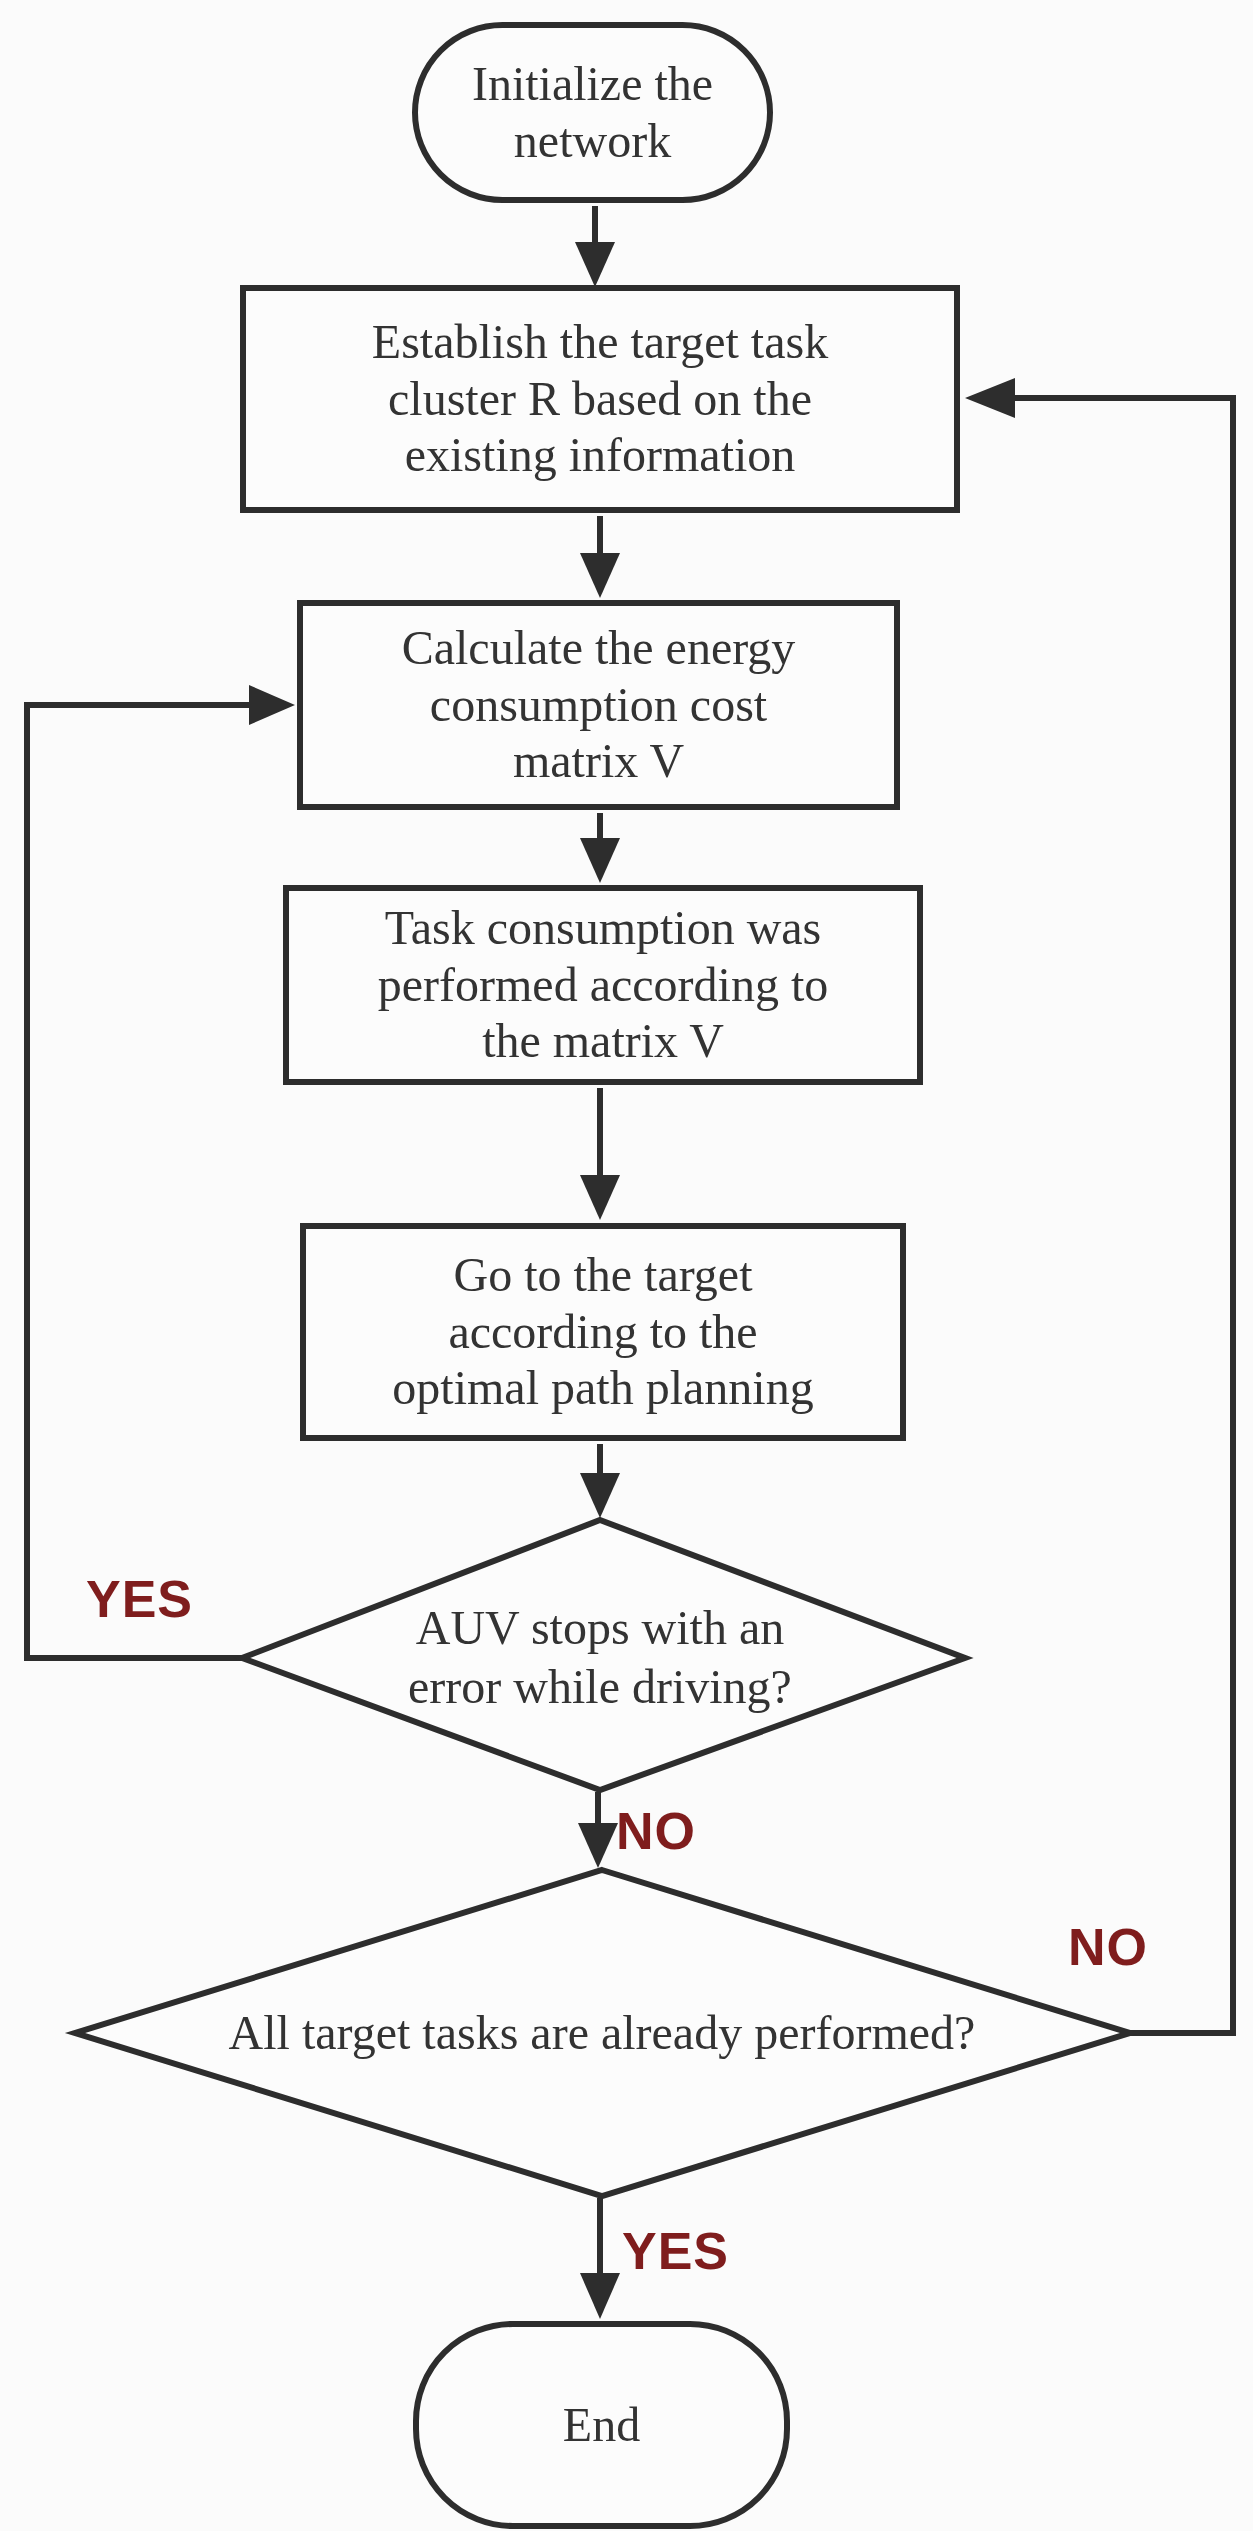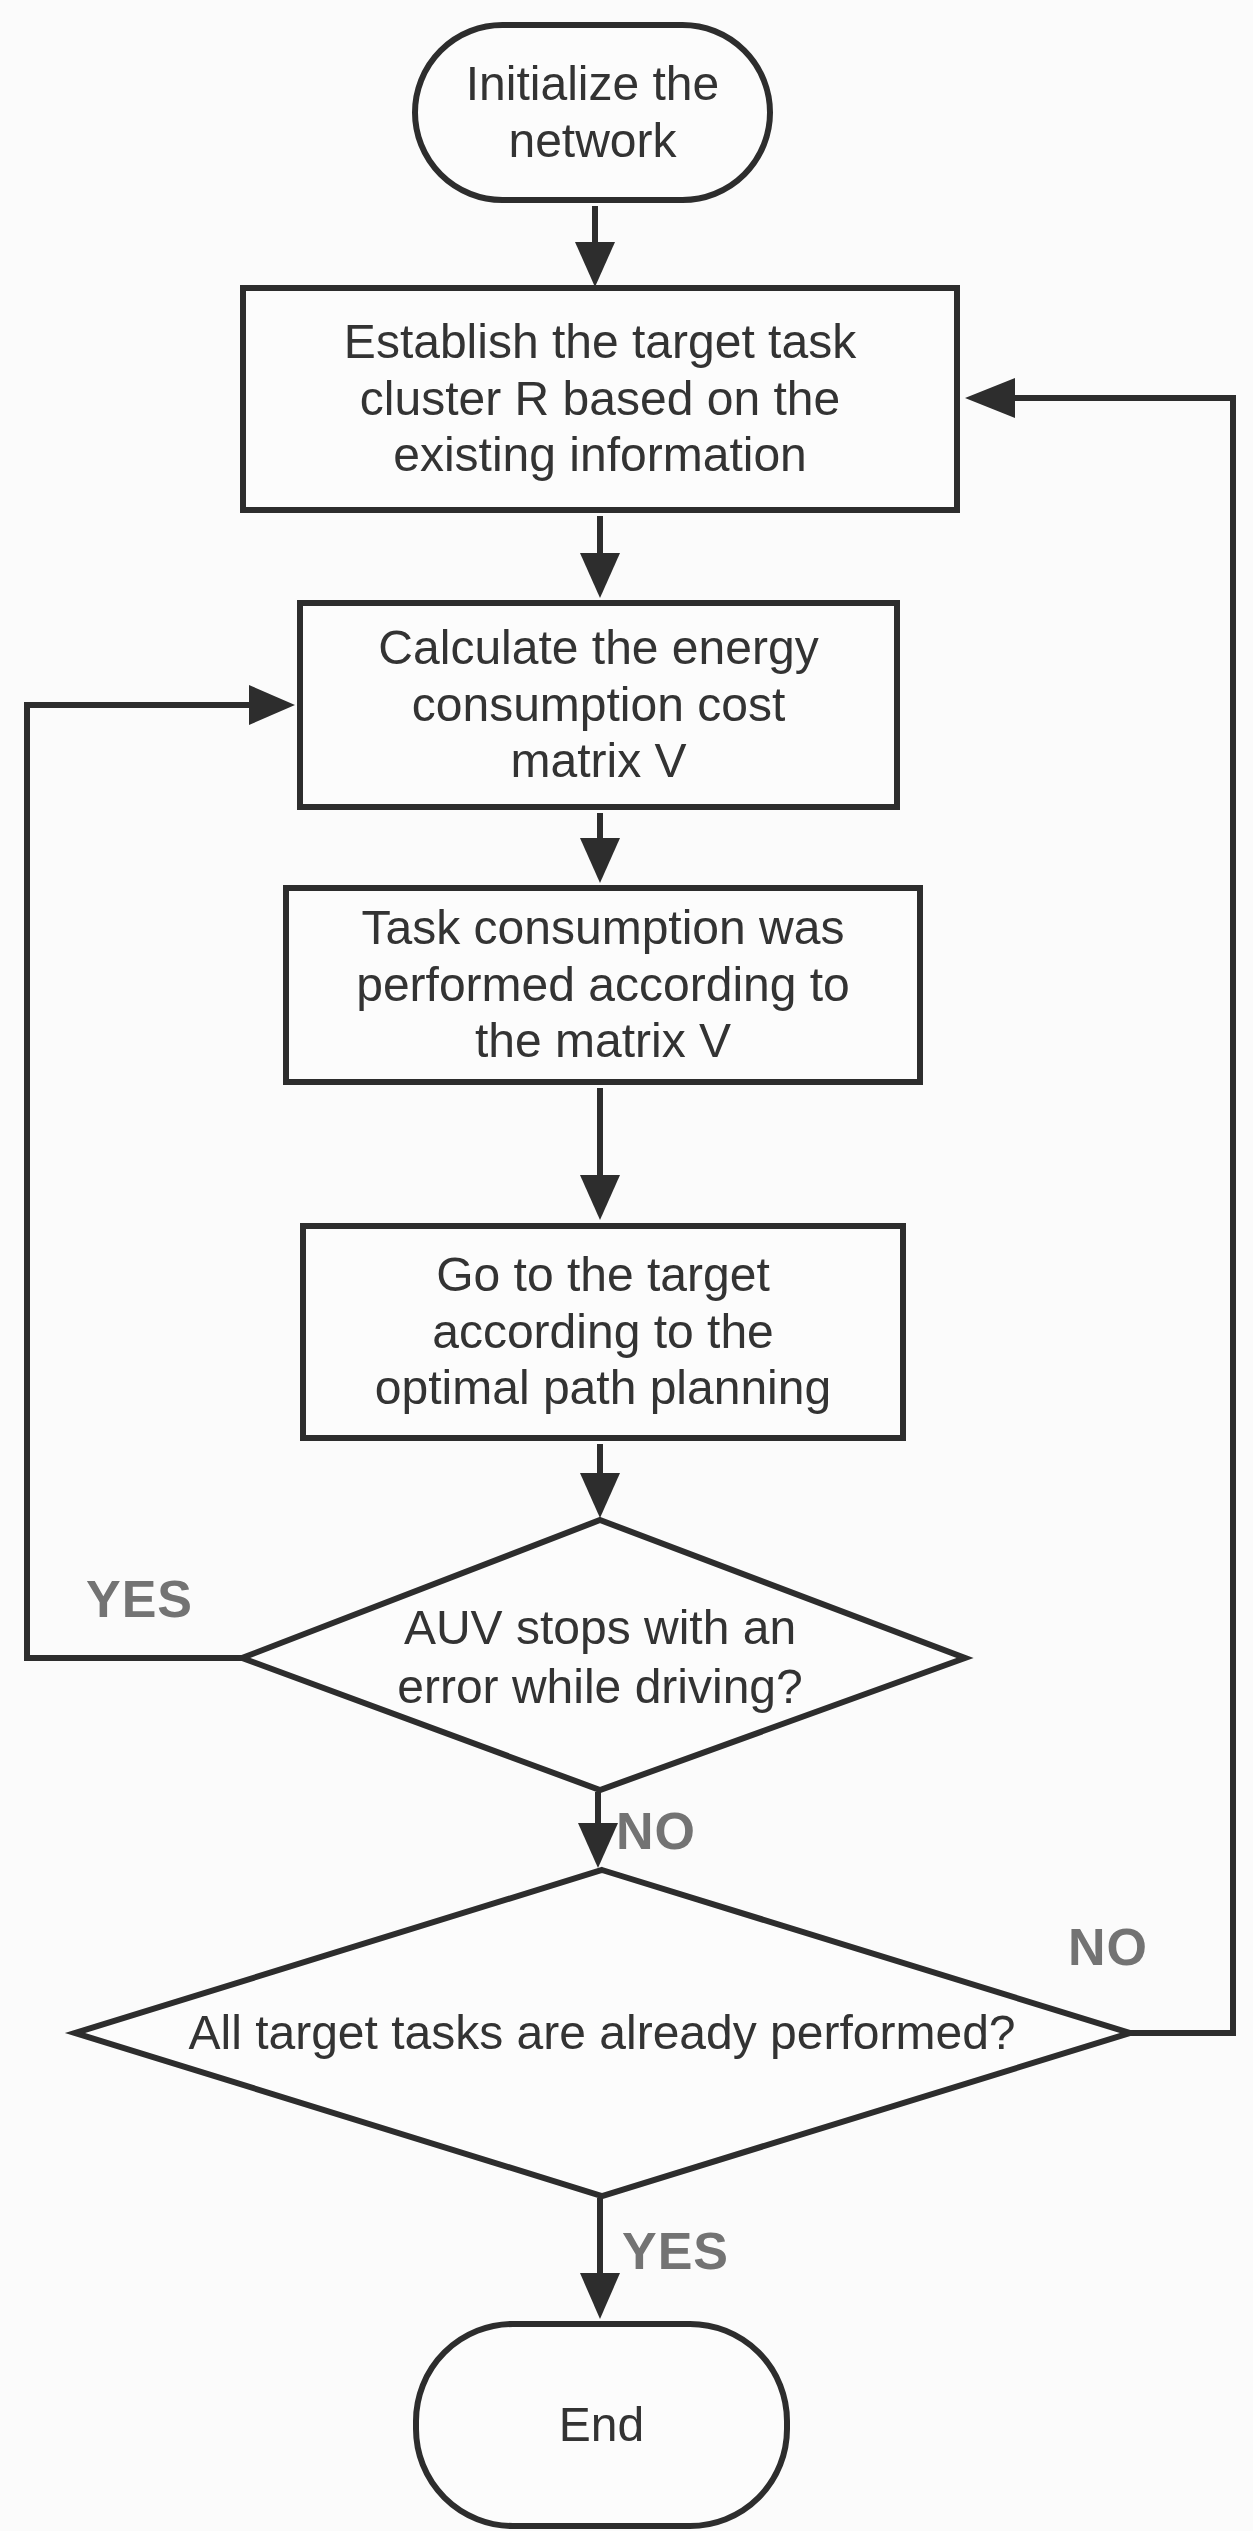--- a/index.html
+++ b/index.html
@@ -11,36 +11,36 @@
     color:#333333;
     overflow:hidden;
   }
   .wires { position:absolute; left:0; top:0; width:1253px; height:2531px; }
   .node {
     position:absolute; box-sizing:border-box;
     background:#fcfcfc; border:6px solid #2d2d2d;
     display:flex; align-items:center; justify-content:center;
     text-align:center; font-size:48px; line-height:1.18;
   }
-  .node-text { width:100%; }
+  .node-text { width:100%;font-family:Liberation Serif, serif; }
   .stadium-start { left:412px; top:22px;  width:361px; height:181px; border-radius:91px; }
   .rect-establish{ left:240px; top:285px; width:720px; height:228px; }
   .rect-calculate{ left:297px; top:600px; width:603px; height:210px; }
   .rect-assign  { left:283px; top:885px;  width:640px; height:200px; }
   .rect-go      { left:300px; top:1223px; width:606px; height:218px; }
   .stadium-end  { left:413px; top:2321px; width:377px; height:208px; border-radius:100px; }
   .diamond-label {
     position:absolute; display:flex; align-items:center; justify-content:flex-start;
     text-align:center; font-size:48px; line-height:1.22; background:transparent;
   }
   .diamond-label-1 { left:340px; top:1530px; width:520px;  height:256px; }
   .diamond-label-2 { left:102px; top:1880px; width:1000px; height:306px; }
   .edge-label {
     position:absolute; font-weight:bold; font-size:52px; line-height:1.05;
-    color:#737373; letter-spacing:1px;
+    color:#7f1d1d; letter-spacing:1px;
   }
   .lbl-yes-left  { left:86px;   top:1572px; }
   .lbl-no-mid    { left:616px;  top:1804px; }
   .lbl-no-right  { left:1068px; top:1920px; }
   .lbl-yes-bottom{ left:622px;  top:2224px; }
 </style>
 </head>
 <body>
 
 <div class="canvas">

